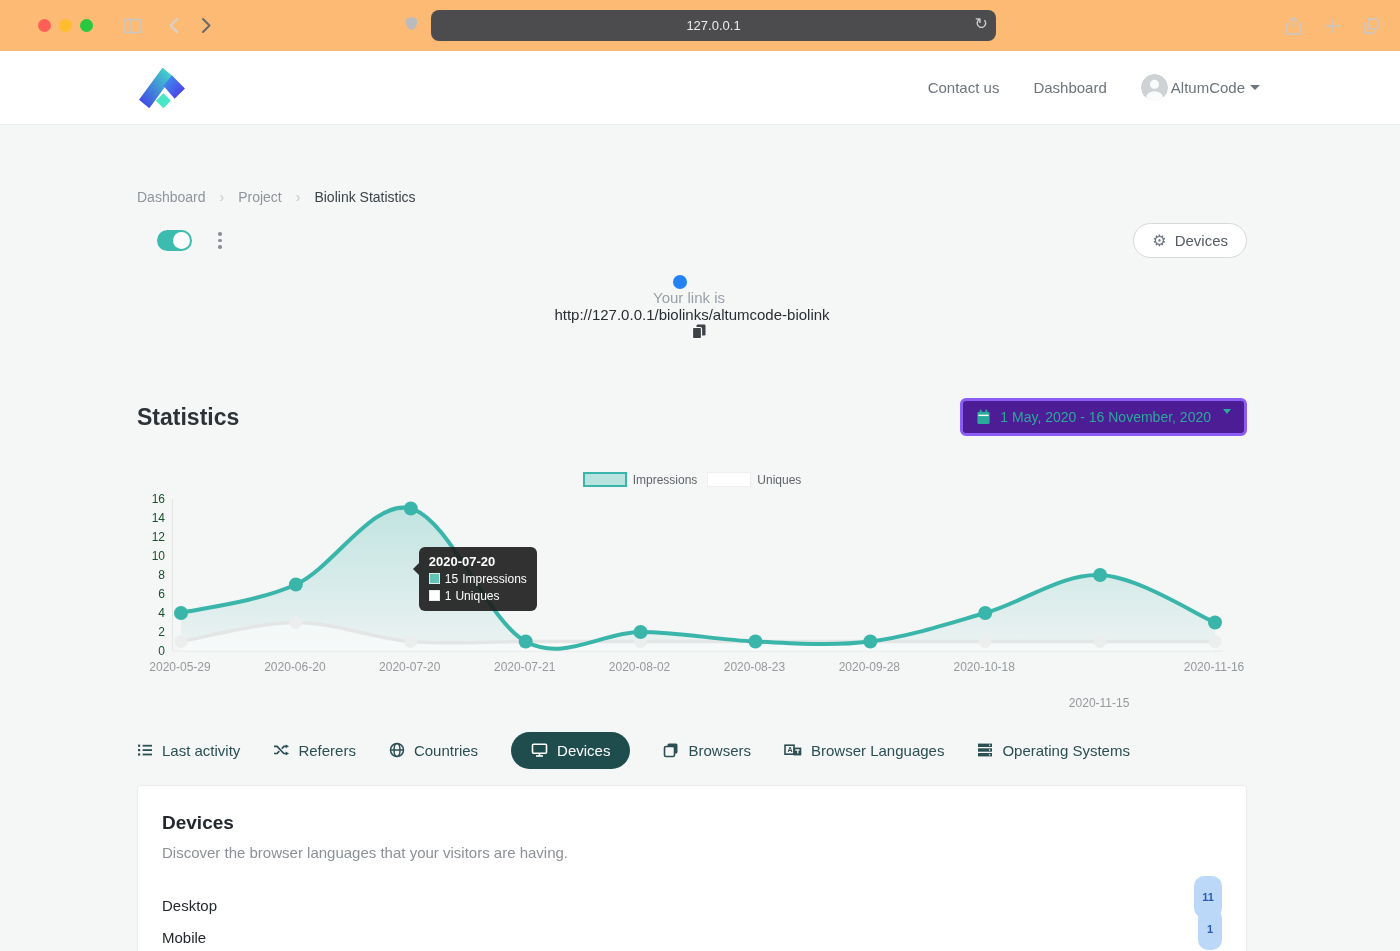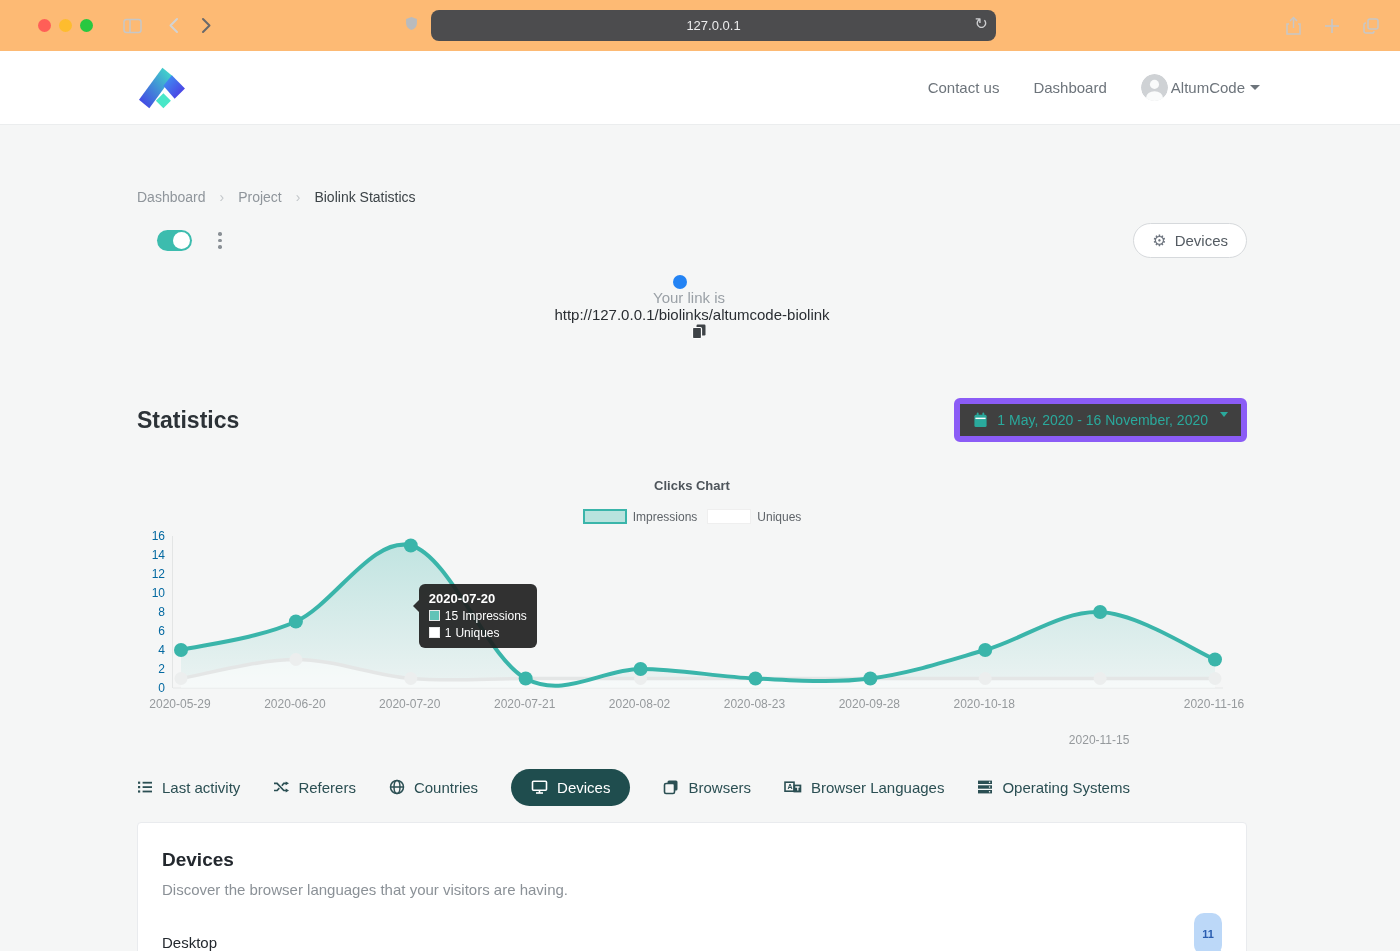--- a/index.html
+++ b/index.html
@@ -43,35 +43,35 @@
   .gear { font-size:16px; color:#6f7680; line-height:1; }
 
   .link-row { margin-top:17px; display:flex; align-items:center; font-size:15px;flex-direction:column; }
   .blue-dot { width:14px; height:14px; border-radius:50%; background:#2383f4; margin-right:24px; }
   .link-prefix { color:#9aa0a6; margin-right:6px; }
   .link-url { color:#2a2e33; }
   .copy-btn { margin-left:14px; background:none; border:none; cursor:pointer; display:flex; }
 
   .stats-row { margin-top:58px; display:flex; align-items:center; justify-content:space-between; }
   .stats-heading { font-size:23px; font-weight:700; color:#2c3237; }
-  .date-btn { display:flex; align-items:flex-start; gap:9px; background:#404040; border:6px solid #8b5cf6; border-radius:6px; padding:8px 13px; font-size:14px; color:#2aa99c; font-family:inherit; cursor:pointer; }
+  .date-btn { display:flex; align-items:flex-start; gap:9px; background:#4c1d95; border:3px solid #8b5cf6; border-radius:6px; padding:8px 13px; font-size:14px; color:#2aa99c; font-family:inherit; cursor:pointer; }
   .date-caret { width:0; height:0; border-left:4.5px solid transparent; border-right:4.5px solid transparent; border-top:5px solid #2aa99c; margin-left:3px; }
 
   
   .chart-section { margin-top:36px; }
   .chart-title { text-align:center; font-size:13px; font-weight:700; color:#4e555b; }
   .legend { margin-top:16px; display:flex; justify-content:center; align-items:center; gap:10px; }
   .legend-item { display:flex; align-items:center; gap:6px; cursor:pointer; }
   .legend-label { font-size:12px; color:#5f6469; }
   .swatch { width:44px; height:15px; }
   .swatch.impressions { background:#b9e3de; border:2px solid #3ab5aa; }
   .swatch.uniques { background:#fff; border:1px solid #efefef; }
   .chart-wrap { position:relative; margin-top:12px; }
   .y-axis { position:absolute; left:0; top:0; width:28px; height:152px; }
-  .y-tick { position:absolute; right:0; transform:translateY(-50%); font-size:12px; color:#0369a1; }
+  .y-tick { position:absolute; right:0; transform:translateY(-50%); font-size:12px; color:#14532d; }
   .chart-plot { margin-left:35px; position:relative; height:152px; border-left:1px solid #e3e5e5; }
   #plot { position:absolute; left:0; top:0; overflow:visible; }
   .x-axis { margin-left:35px; position:relative; height:18px; margin-top:9px; }
   .x-label { position:absolute; transform:translateX(-50%); font-size:12px; color:#95999c; white-space:nowrap; }
   .tooltip { position:absolute; z-index:5; background:rgba(32,32,32,.92); border-radius:6px; padding:7px 10px 8px; color:#fff; min-width:96px; }
   .tooltip-title { font-size:13px; font-weight:700; }
   .tooltip-row { display:flex; align-items:center; gap:5px; font-size:12px; margin-top:3px; }
   .tt-swatch { width:11px; height:11px; border:1px solid #e8e8e8; flex:none; }
   .tt-swatch.teal { background:#62c3b7; }
   .tt-swatch.white { background:#fff; }
@@ -242,21 +242,20 @@
             <rect x="1.5" y="3" width="13" height="13" rx="1.6" fill="#2aa99c"></rect>
             <rect x="2.6" y="6" width="10.8" height="1.5" fill="#fff"></rect>
           </svg>
       </span>
       <span>1 May, 2020 - 16 November, 2020</span>
       <span class="date-caret"></span>
     </button>
   </div>
 
   <div class="chart-section">
-    <div class="chart-title">Clicks Chart</div>
     <div class="legend">
       <span class="legend-item">
         <span class="swatch impressions"></span>
         <span class="legend-label">Impressions</span>
       </span>
       <span class="legend-item">
         <span class="swatch uniques"></span>
         <span class="legend-label">Uniques</span>
       </span>
     </div>

